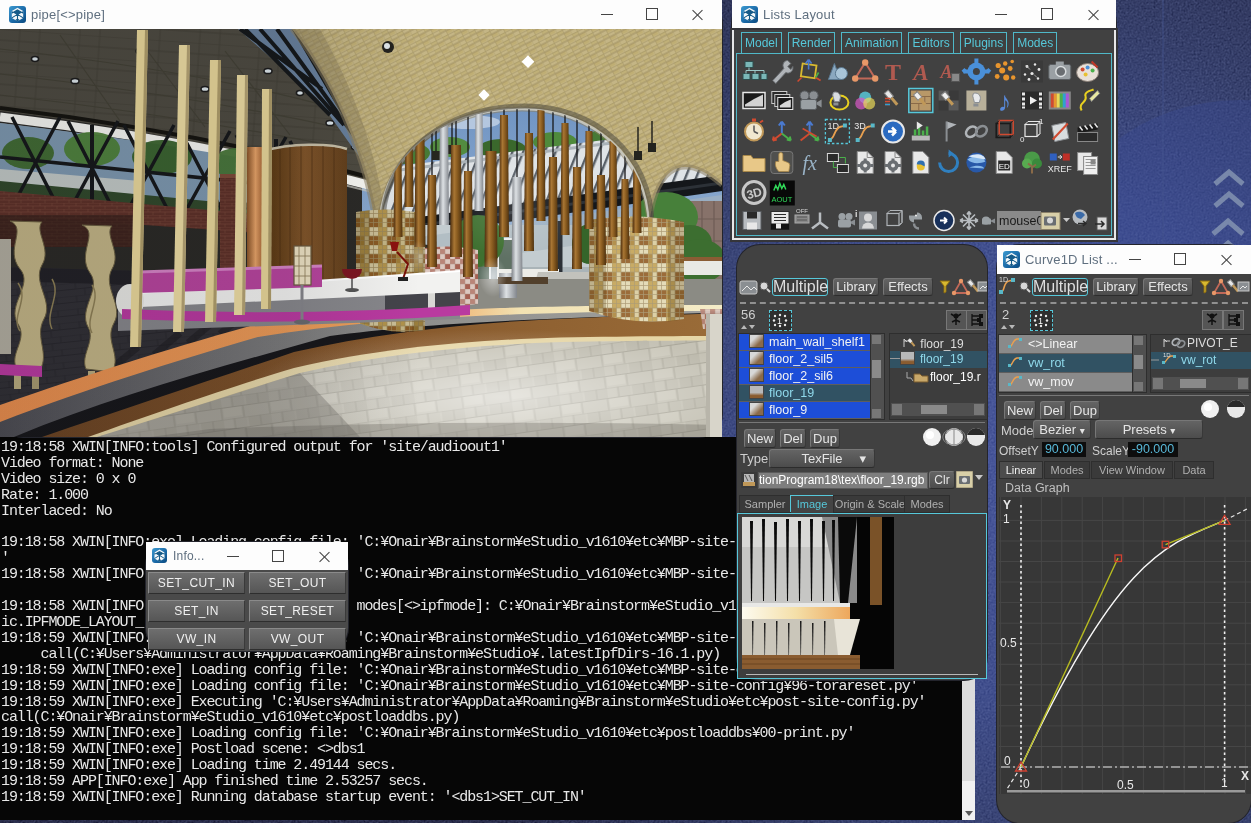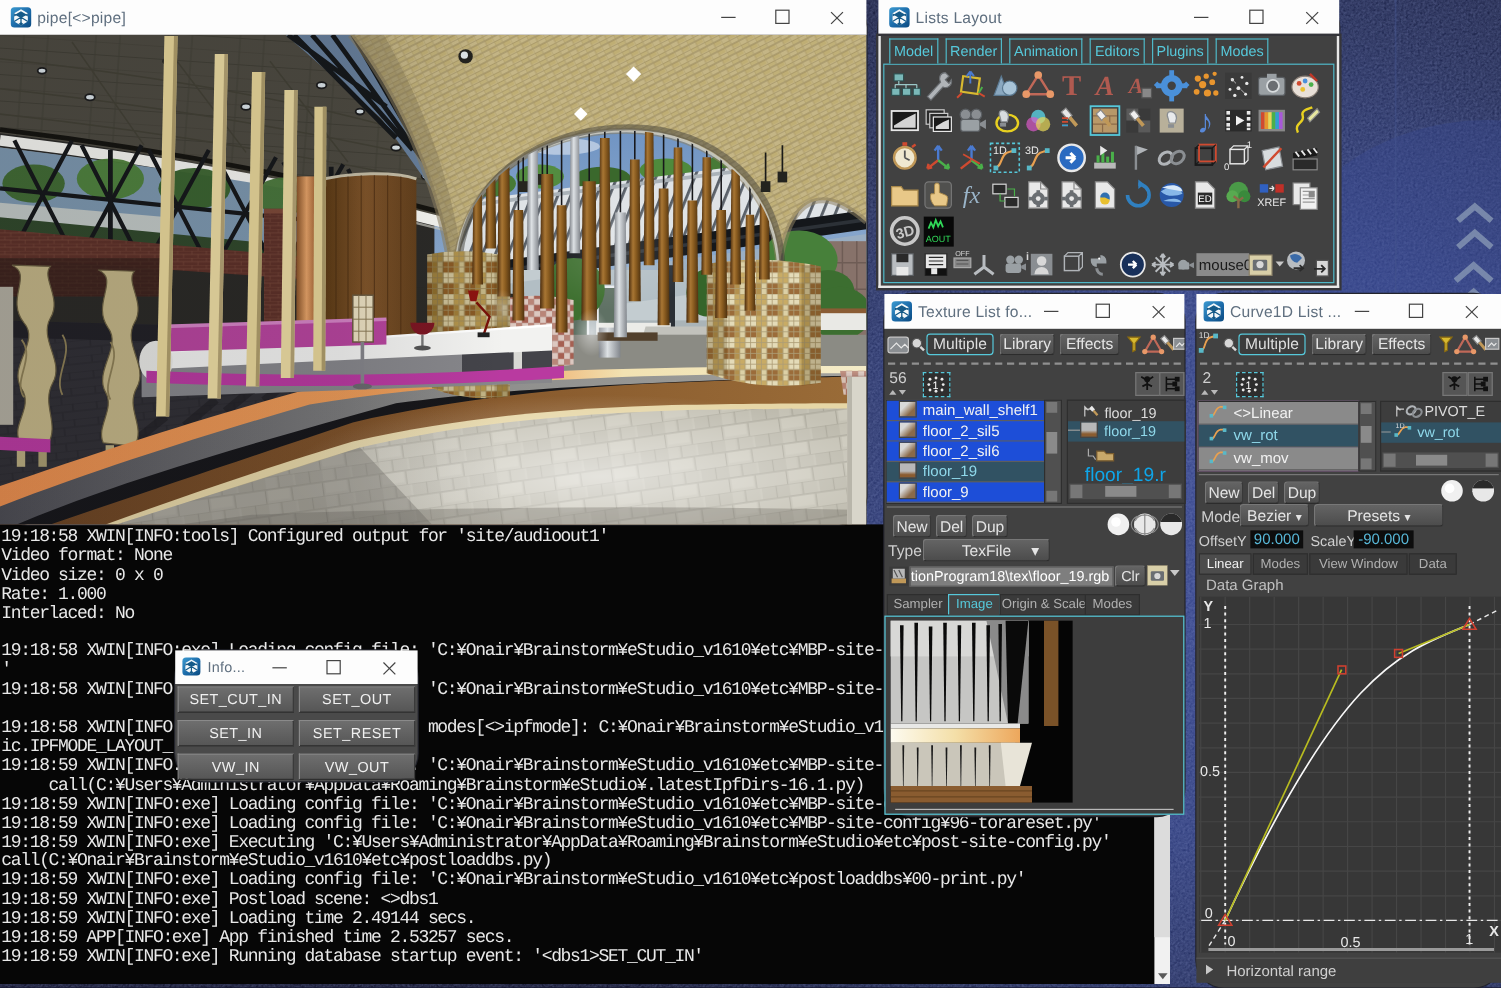--- a/index.html
+++ b/index.html
@@ -7,21 +7,21 @@
 .tbar .ttl{position:absolute;left:31px;top:7px;font-size:13px;color:#5f6f7f;letter-spacing:.2px;white-space:nowrap;}
 .logo{position:absolute;left:9px;top:6px;width:17px;height:17px;border-radius:3px;background:linear-gradient(135deg,#3c9ad0 0%,#1b6aa8 55%,#0b4a80 100%);}
 .wc{position:absolute;top:0;width:30px;height:29px;}
 .wmin:after{content:"";position:absolute;left:9px;top:14px;width:12px;height:1px;background:#444;}
 .wmax:after{content:"";position:absolute;left:9px;top:8px;width:10px;height:10px;border:1px solid #444;}
 .wcls:before,.wcls:after{content:"";position:absolute;left:15px;top:8px;width:1px;height:14px;background:#444;}
 .wcls:before{transform:rotate(45deg);}
 .wcls:after{transform:rotate(-45deg);}
 .panel{background:#414141;}
 .btn{position:absolute;background:linear-gradient(#646464,#4c4c4c);border:1px solid #777;border-bottom-color:#2c2c2c;border-right-color:#383838;border-radius:3px;color:#e4e4e4;font-size:13px;text-align:center;}
-.mbtn{position:absolute;background:#3c3c3c;border:1px solid #56c8da;border-radius:3px;color:#dfdfdf;font-size:13px;text-align:center;}
+.mbtn{position:absolute;background:#3c3c3c;border:1px solid #56c8da;border-radius:3px;color:#dfdfdf;font-size:16px;text-align:center;}
 .lbl{position:absolute;color:#cfcfcf;font-size:13px;white-space:nowrap;}
 .crow{height:18px;line-height:18px;background:#8a8a8a;border-bottom:1px solid #5e5e5e;color:#f2f2f2;font-size:12.5px;padding-left:8px;white-space:nowrap;overflow:hidden;}
 .crow svg{vertical-align:-1px;margin-right:4px;}
 .crow.sel{background:#315263;}
 .trow{height:16px;line-height:16px;background:#1d4ed8;border-bottom:1px solid #5e5e5e;color:#f2f2f2;font-size:12.5px;padding-left:10px;white-space:nowrap;overflow:hidden;}
 .trow.sel{background:#315263;}
 .ticon{display:inline-block;width:13px;height:12px;background:linear-gradient(135deg,#d8d8d8 30%,#8a6a4a 70%);border:1px solid #444;margin-right:5px;vertical-align:-2px;}
 .ticon.t19{background:linear-gradient(#b8b8b8 55%,#8a5c30 80%);}
 .ttab{position:absolute;height:16px;background:#3a3a3a;color:#b0b0b0;font-size:11px;text-align:center;line-height:16px;border:1px solid #2e2e2e;}
 .ltab{border:1px solid #4fb8c8;border-bottom:none;background:#3f3f3f;color:#56c8da;font-size:12px;padding:3px 3px 0 3px;height:17px;}
@@ -901,33 +901,20 @@
         </g>
 <g transform="translate(367,168)">
           <rect x="-6" y="-7" width="10" height="13" fill="#d8d8d8" stroke="#555"></rect>
           <path d="M-8,0 h8 M-2,-3 l3,3 l-3,3" stroke="#2a2a2a" stroke-width="1.5" fill="none"></path>
         </g>
 </svg>
 </div>
 </div>
 
 <div id="texture" class="win panel" style="left:737px;top:245px;width:250px;height:435px;">
-<div class="tbar">
-      <div class="logo" style="left:6px">
-        <svg viewBox="0 0 17 17" style="position:absolute;left:0;top:0;width:100%;height:100%">
-<path d="M8.5,1.8 L14.2,5.1 V11.9 L8.5,15.2 L2.8,11.9 V5.1 Z" fill="#f4f8fa"></path>
-<path d="M8.5,4 L12.4,6.2 L8.5,8.4 L4.6,6.2 Z M8.5,8.4 V15.2 M8.5,8.4 L2.8,11.9 M8.5,8.4 L14.2,11.9" fill="#155a88" stroke="#155a88" stroke-width="1.1"></path>
-<path d="M2.8,5.1 L5,6.4 L2.8,7.7 Z M14.2,5.1 L12,6.4 L14.2,7.7 Z M8.5,15.2 L6.3,13.9 L8.5,12.6 L10.7,13.9 Z" fill="#155a88"></path>
-</svg>
-      </div>
-      <div class="ttl" style="left:28px">Texture List fo...</div>
-<div class="wc wmin" style="left:124px"></div>
-      <div class="wc wmax" style="left:167px"></div>
-      <div class="wc wcls" style="left:213px"></div>
-    </div>
 <div class="abs" style="left:0;top:29px;width:250px;height:406px;">
 
 <g></g>
 <svg class="abs" style="left:0;top:0" width="250" height="30">
 <rect x="3" y="7" width="17" height="13" rx="2" fill="#8a8e92" stroke="#c8c8c8"></rect>
         <path d="M5,17 l5,-5 l4,4 l3,-3 l3,3" stroke="#e8e8e8" fill="none"></path>
 <circle cx="27" cy="12" r="4" fill="#d8d8d8" stroke="#555"></circle>
         <path d="M30,15 l3,3" stroke="#d8d8d8" stroke-width="2"></path>
 <g transform="translate(208,13)">
           <path d="M-5,-6 h10 l-4,5 v6 l-2,1 v-7 z" fill="#d8b930" stroke="#8a6a10"></path>
@@ -998,21 +985,21 @@
 <div class="abs" style="left:152px;top:59px;width:97px;height:85px;background:#3d3d3d;border:1px solid #2e2e2e;">
 <div class="abs" style="left:12px;top:2px;width:85px;height:15px;color:#ddd;font-size:12px;"><svg width="15" height="14" style="vertical-align:-2px">
             <path d="M2,11 V3 l3,3 M2,5 h6" stroke="#ccc" fill="none"></path>
             <g transform="translate(10,7) rotate(-40)">
               <rect x="-1.5" y="-5" width="3" height="4" fill="#e8e8e8"></rect>
               <rect x="-1" y="-1" width="2" height="5" fill="#c09858"></rect>
             </g>
           </svg> floor_19</div>
 <div class="abs" style="left:0;top:17px;width:97px;height:17px;background:#315263;color:#8fd8ea;font-size:12px;"><span class="ticon t19" style="margin-left:10px"></span>floor_19</div>
 <div class="abs" style="left:0;top:24px;width:10px;border-top:1px solid #999;"></div>
-<div class="abs" style="left:14px;top:36px;width:85px;height:15px;color:#0ea5e9;font-size:16px;"><svg width="26" height="14" style="vertical-align:-3px">
+<div class="abs" style="left:14px;top:36px;width:85px;height:15px;color:#ffffff;font-size:12px;"><svg width="26" height="14" style="vertical-align:-3px">
             <path d="M3,2 v6 h4 l2,3" stroke="#aaa" fill="none"></path>
             <path d="M10,4 h6 l2,2 h6 v6 h-14 z" fill="#c8a86a" stroke="#7a5c2e"></path>
           </svg>floor_19.r</div>
 <div class="abs" style="left:1px;top:69px;width:94px;height:13px;background:#505050;">
 <div class="abs" style="left:1px;top:1px;width:10px;height:11px;background:#777;"></div>
 <div class="abs" style="right:1px;top:1px;width:10px;height:11px;background:#777;"></div>
 <div class="abs" style="left:30px;top:2px;width:26px;height:9px;background:#8a8a8a;"></div>
 </div>
 </div>
 <div class="abs" style="left:2px;top:148px;width:246px;border-top:1px solid #777;"></div>
@@ -1260,24 +1247,20 @@
 <text x="4" y="12" font-size="12" fill="#e8e8e8" font-weight="bold">Y</text>
 <text x="4" y="26" font-size="12" fill="#e8e8e8">1</text>
 <text x="1" y="150" font-size="12" fill="#e8e8e8">0.5</text>
 <text x="5" y="268" font-size="12" fill="#e8e8e8">0</text>
 <text x="24" y="291" font-size="12" fill="#e8e8e8">0</text>
 <text x="118" y="292" font-size="12" fill="#e8e8e8">0.5</text>
 <text x="222" y="290" font-size="12" fill="#e8e8e8">1</text>
 <text x="242" y="283" font-size="12" fill="#e8e8e8" font-weight="bold">X</text>
 <rect x="8" y="293" width="238" height="2.5" fill="#9a9a9a"></rect>
 </svg>
-<div class="abs" style="left:0;top:524px;width:254px;height:20px;background:#3f3f3f;border-top:1px solid #555;">
-<div class="abs" style="left:8px;top:5px;width:0;height:0;border-top:4px solid transparent;border-bottom:4px solid transparent;border-left:6px solid #c8c8c8;"></div>
-<div class="lbl" style="left:25px;top:3px;font-size:12.5px;">Horizontal range</div>
-</div>
 </div>
 </div>
 
 <div id="info" class="win" style="left:146px;top:542px;width:202px;height:109px;background:#4a4a4a;">
 <div class="tbar" style="height:28px">
       <div class="logo" style="left:6px;top:6px;width:15px;height:15px">
         <svg viewBox="0 0 17 17" style="position:absolute;left:0;top:0;width:100%;height:100%">
 <path d="M8.5,1.8 L14.2,5.1 V11.9 L8.5,15.2 L2.8,11.9 V5.1 Z" fill="#f4f8fa"></path>
 <path d="M8.5,4 L12.4,6.2 L8.5,8.4 L4.6,6.2 Z M8.5,8.4 V15.2 M8.5,8.4 L2.8,11.9 M8.5,8.4 L14.2,11.9" fill="#155a88" stroke="#155a88" stroke-width="1.1"></path>
 <path d="M2.8,5.1 L5,6.4 L2.8,7.7 Z M14.2,5.1 L12,6.4 L14.2,7.7 Z M8.5,15.2 L6.3,13.9 L8.5,12.6 L10.7,13.9 Z" fill="#155a88"></path>

